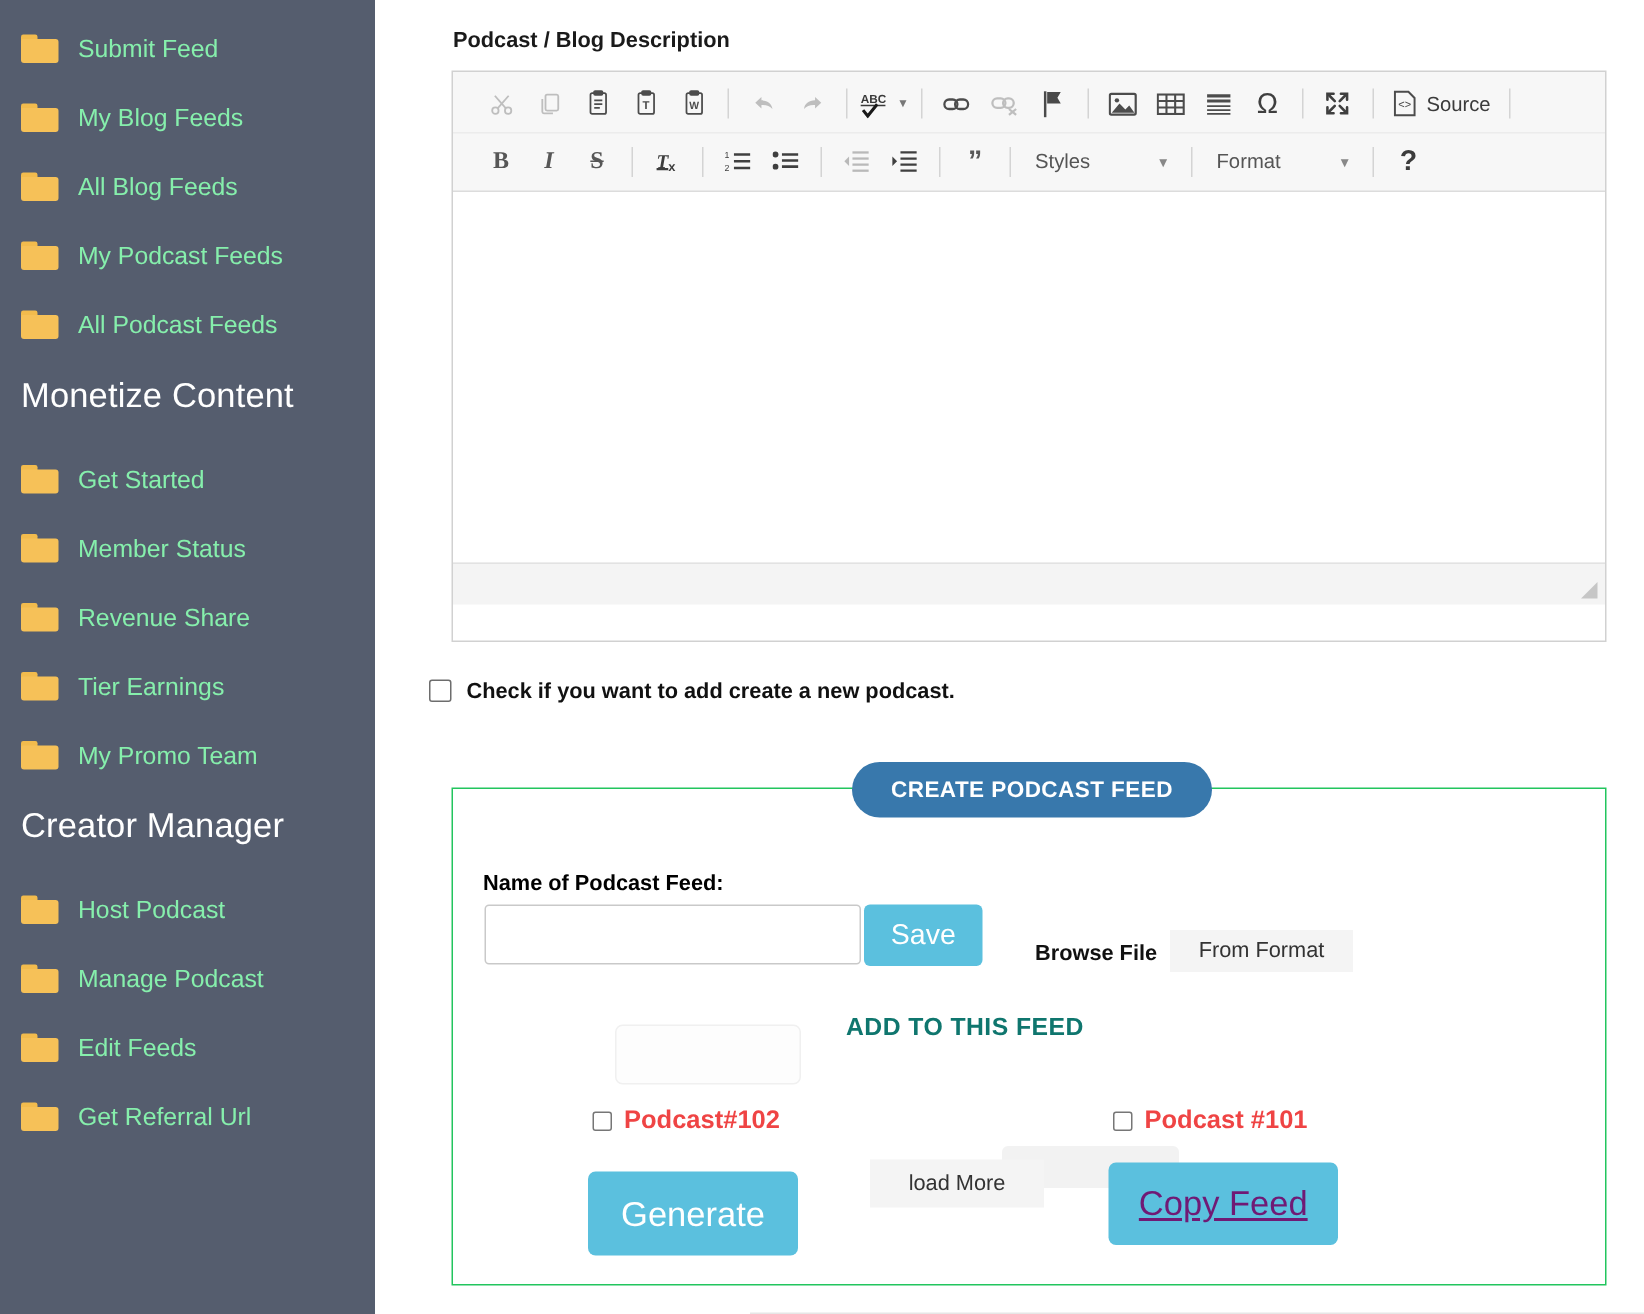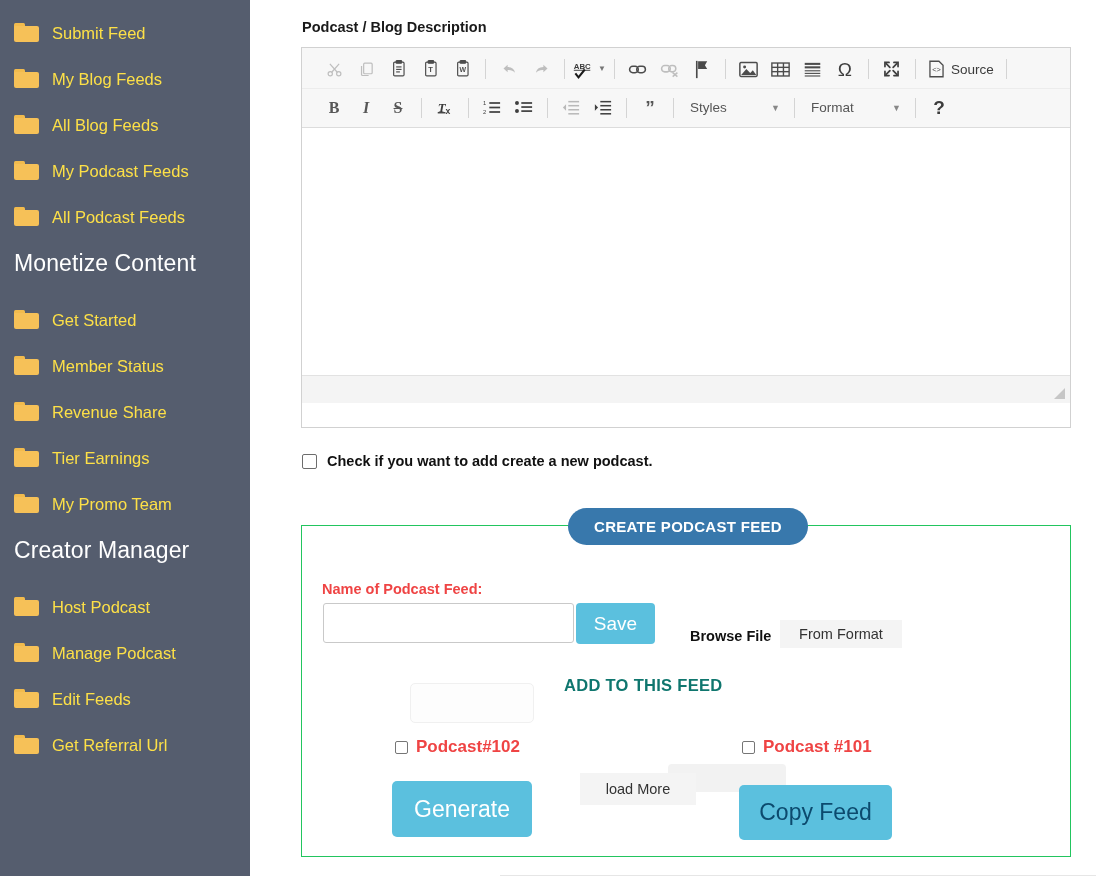--- a/index.html
+++ b/index.html
@@ -15,21 +15,21 @@
   
   .sidebar {
     position: absolute; left: 0; top: 0;
     width: 250px; height: 876px;
     background: #555d6e;
     overflow: hidden;
   }
   .nav-item {
     display: flex; align-items: center;
     height: 46px; padding-left: 14px;
-    color: #fde047; font-size: 16.5px;
+    color: #86efac; font-size: 16.5px;
     cursor: pointer; text-decoration: none;
   }
   .nav-item .label { margin-left: 12px; white-space: nowrap; }
   .folder-icon {
     width: 26px; height: 20px; position: relative; flex: 0 0 26px;
   }
   .folder-icon .tab {
     position: absolute; left: 0; top: 0; width: 11px; height: 4px;
     background: #f2bb4d; border-radius: 1.5px 1.5px 0 0;
   }
@@ -92,22 +92,22 @@
     position: relative;
   }
   .grip {
     position: absolute; right: 5px; bottom: 4px;
     width: 0; height: 0;
     border-left: 11px solid transparent; border-bottom: 11px solid #c6c6c6;
   }
 
   
   .check-row {
-    position: absolute; left: 52px; top: 453px;
-    display: flex; align-items: center; gap: 10px;
+    position: absolute; left: 36px; top: 453px;
+    display: flex; align-items: flex-start; gap: 10px;
   }
   .cb {
     width: 15px; height: 15px; border: 1px solid #6d6d6d;
     background: #fff; border-radius: 2px; cursor: pointer; flex: 0 0 15px;
   }
   .cb-label { font-size: 14.5px; font-weight: bold; color: #111; }
 
   
   .feed-panel {
     position: absolute; left: 51px; top: 525px;
@@ -116,21 +116,21 @@
   }
   .feed-legend {
     position: absolute; left: 266px; top: -18px;
     background: #3878ac; color: #fff;
     font-size: 15px; font-weight: bold; letter-spacing: 0.3px;
     padding: 10px 26px; border-radius: 19px;
     cursor: pointer; white-space: nowrap;
   }
   .field-label {
     position: absolute; left: 20px; top: 55px;
-    font-size: 14.5px; font-weight: bold; color: #ef4444;
+    font-size: 14.5px; font-weight: bold; color: #000000;
   }
   .name-input {
     position: absolute; left: 21px; top: 77px;
     width: 251px; height: 40px;
     border: 1px solid #c9c9c9; border-radius: 3px;
     padding: 0 9px; font-size: 14px; font-family: "Liberation Sans", sans-serif;
     background: #fff; outline: none;
   }
   .save-btn {
     position: absolute; left: 274px; top: 77px;
@@ -176,24 +176,24 @@
     background: #5bc0de; color: #fff; border: none; border-radius: 5px;
     font-size: 23px; font-family: "Liberation Sans", sans-serif; cursor: pointer;
   }
   .loadmore-btn {
     position: absolute; left: 278px; top: 247px;
     width: 116px; height: 32px;
     background: #f4f4f4; color: #333; border: none;
     font-size: 14.5px; font-family: "Liberation Sans", sans-serif; cursor: pointer;
   }
   .copy-btn {
-    position: absolute; left: 437px; top: 259px;
+    position: absolute; left: 437px; top: 249px;
     width: 153px; height: 55px;
-    background: #5bc0de; color: #0c4a6e; border: none; border-radius: 5px;
-    font-size: 23px; font-family: "Liberation Sans", sans-serif; cursor: pointer;
+    background: #5bc0de; color: #701a75; border: none; border-radius: 5px;
+    font-size: 23px; font-family: "Liberation Sans", sans-serif; cursor: pointer; text-decoration: underline;
   }
 
   .bottom-edge {
     position: absolute; left: 250px; bottom: 0; width: 846px; height: 1px;
     background: #e6e6e6;
   }
 </style>
 </head>
 <body>
 

